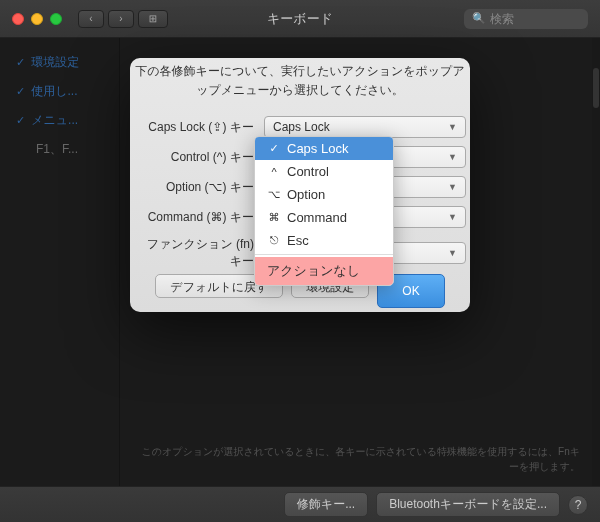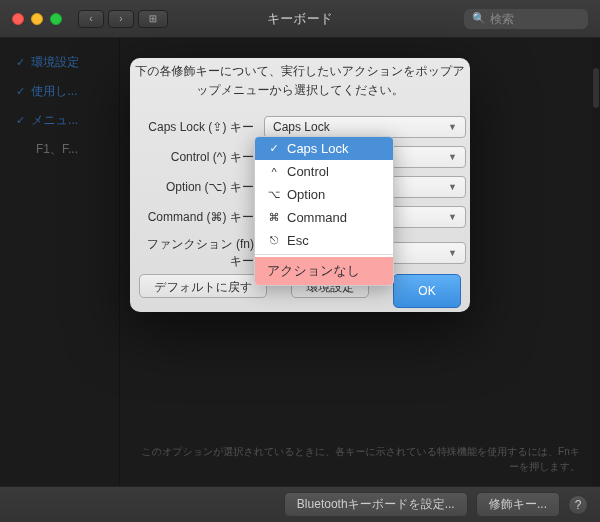--- a/index.html
+++ b/index.html
@@ -254,21 +254,21 @@
       padding: 5px 12px;
       font-size: 13px;
       color: #333;
       cursor: pointer;
       background: #fca5a5;
     }
 
     
     .modal-buttons {
       display: flex;
-      gap: 24px;
+      gap: 8px;
       justify-content: center;
       margin-top: 4px;
     }
 
     .btn-default {
       background: linear-gradient(to bottom, #f0f0f0, #e0e0e0);
       border: 1px solid #aaa;
       border-radius: 5px;
       color: #333;
       font-size: 12px;
@@ -492,16 +492,16 @@
       <div class="modal-buttons">
         <button class="btn-default">デフォルトに戻す</button>
         <button class="btn-cancel">環境設定</button>
         <button class="btn-ok">OK</button>
       </div>
     </div>
   </div>
 </div>
 
 <div class="bottom-bar">
+  <button class="bottom-btn">修飾キー...</button>
   <button class="bottom-btn">Bluetoothキーボードを設定...</button>
-  <button class="bottom-btn">修飾キー...</button>
   <div class="help-btn">?</div>
 </div>
 
 </body></html>

